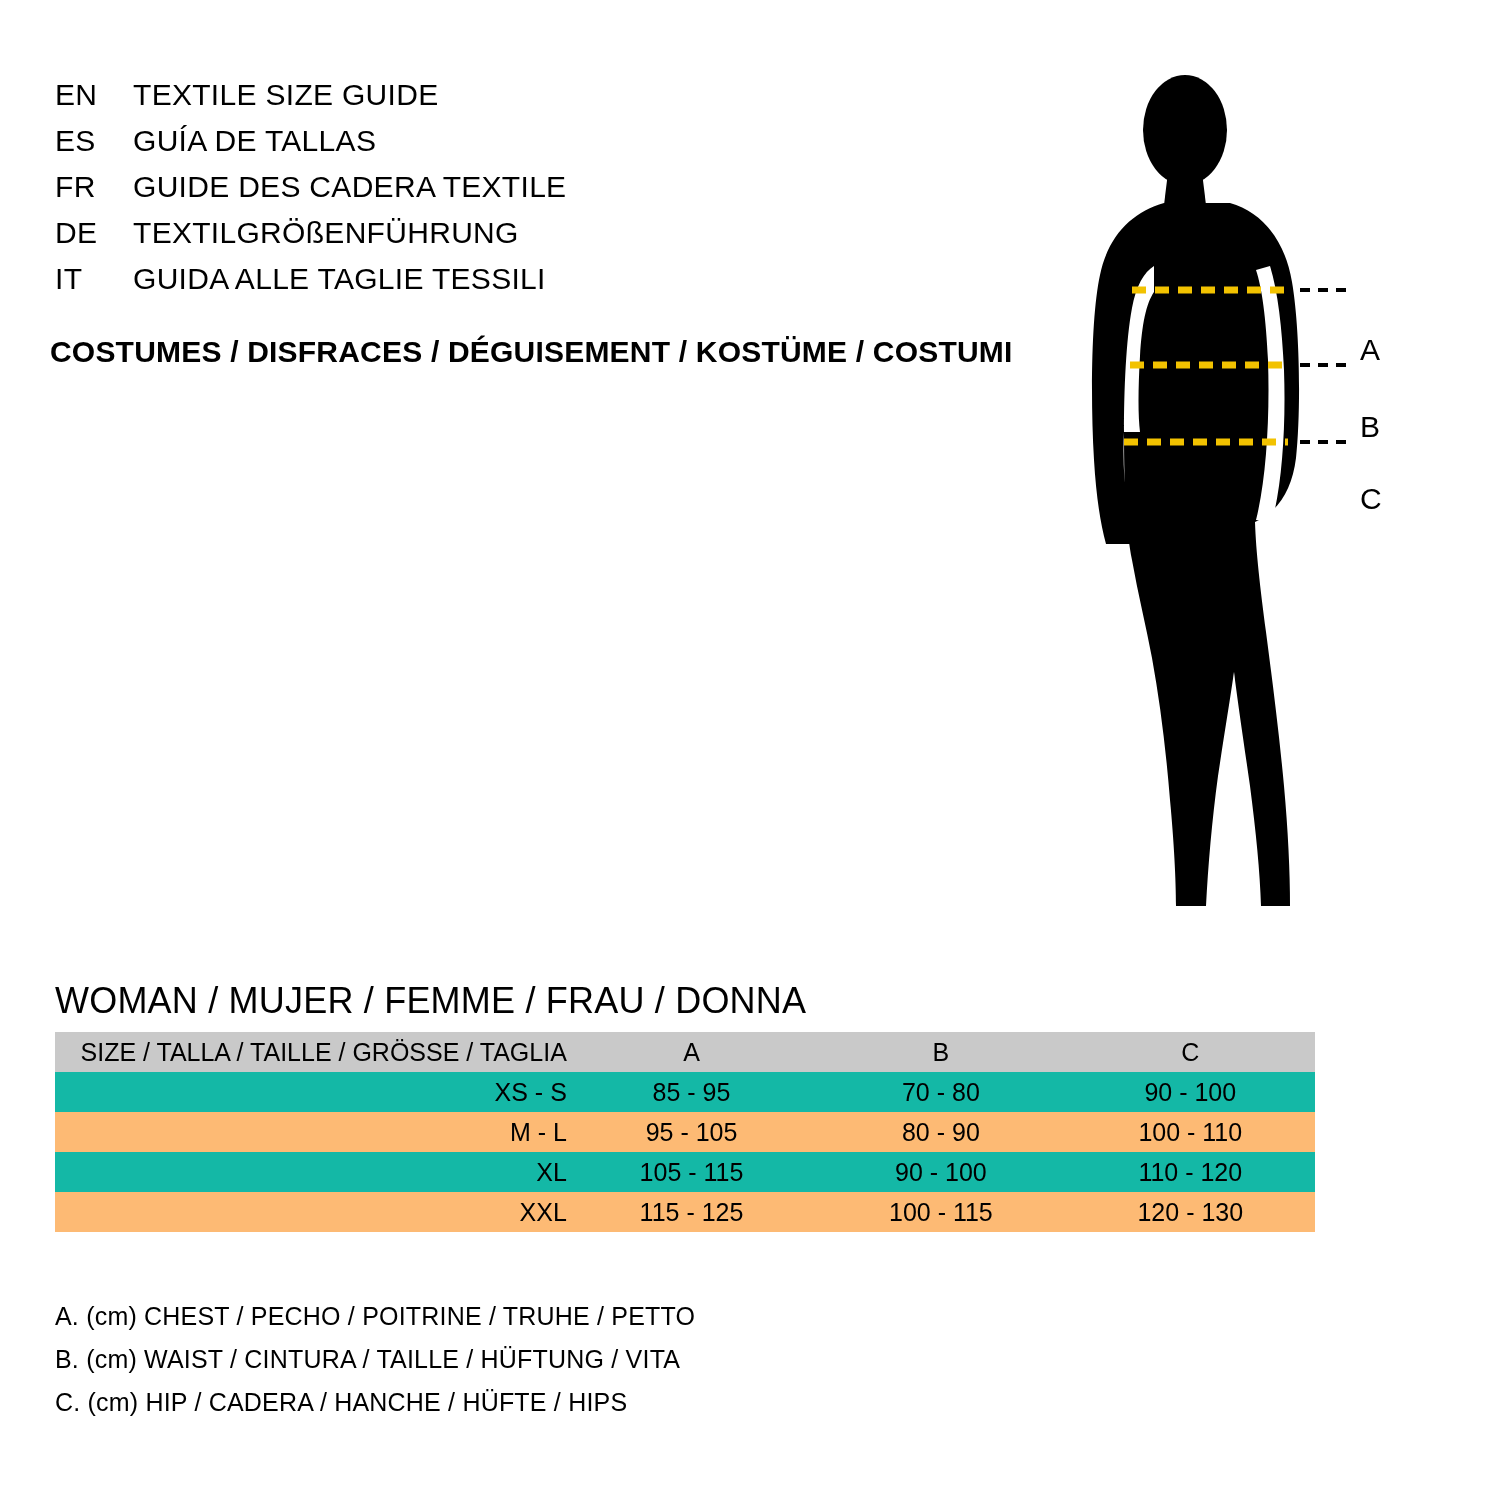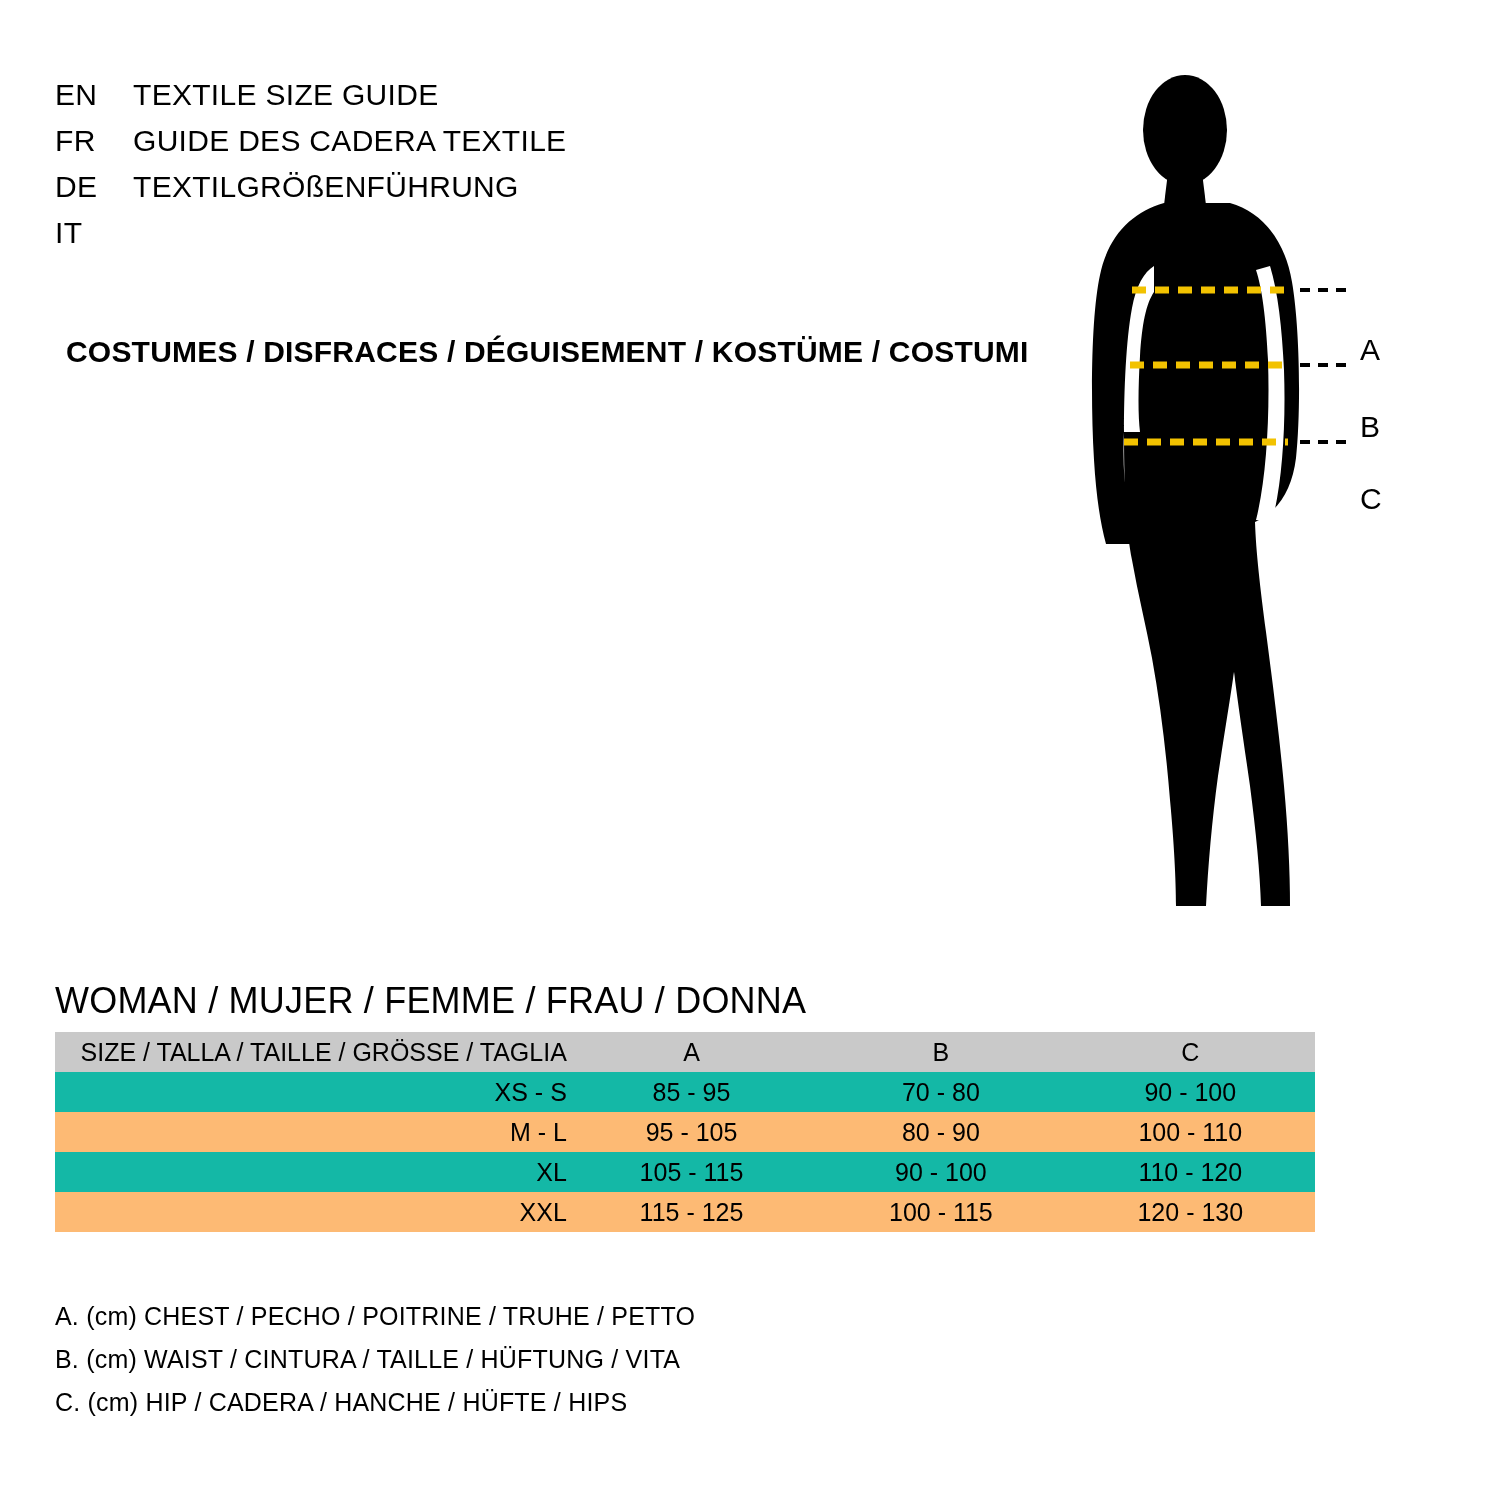--- a/index.html
+++ b/index.html
@@ -32,21 +32,21 @@
   }
   .lang-code {
     width: 78px;
     flex: 0 0 78px;
   }
   .lang-text {
     flex: 1 1 auto;
   }
   #costumes-line {
     position: absolute;
-    left: 66px;
+    left: 50px;
     top: 335px;
     font-size: 30px;
     font-weight: bold;
     letter-spacing: 0.2px;
   }
 
   
   #figure-area {
     position: absolute;
     left: 1020px;
@@ -114,29 +114,34 @@
 </style>
 </head>
 <body>
 
 <div id="lang-block">
   <div class="lang-row">
     <span class="lang-code">EN</span>
     <span class="lang-text">TEXTILE SIZE GUIDE</span>
   </div>
   <div class="lang-row">
+    <span class="lang-code">ES</span>
+    <span class="lang-text">GUÍA DE TALLAS</span>
+  </div>
+  <div class="lang-row">
     <span class="lang-code">FR</span>
     <span class="lang-text">GUIDE DES CADERA TEXTILE</span>
   </div>
   <div class="lang-row">
     <span class="lang-code">DE</span>
     <span class="lang-text">TEXTILGRÖßENFÜHRUNG</span>
   </div>
   <div class="lang-row">
     <span class="lang-code">IT</span>
+    <span class="lang-text">GUIDA ALLE TAGLIE TESSILI</span>
   </div>
 </div>
 
 <div id="costumes-line">COSTUMES / DISFRACES / DÉGUISEMENT / KOSTÜME / COSTUMI</div>
 
 <div id="figure-area">
   <svg id="figure-svg" width="440" height="880" viewBox="0 0 440 880">
 
     <ellipse cx="165" cy="70" rx="42" ry="55" fill="#000000"></ellipse>
 

